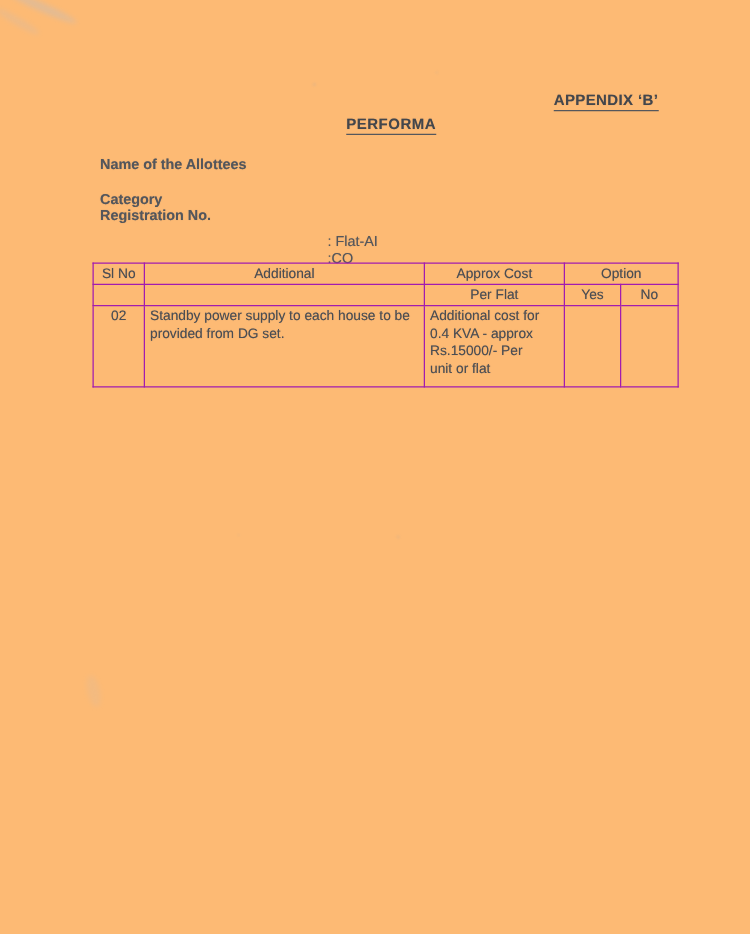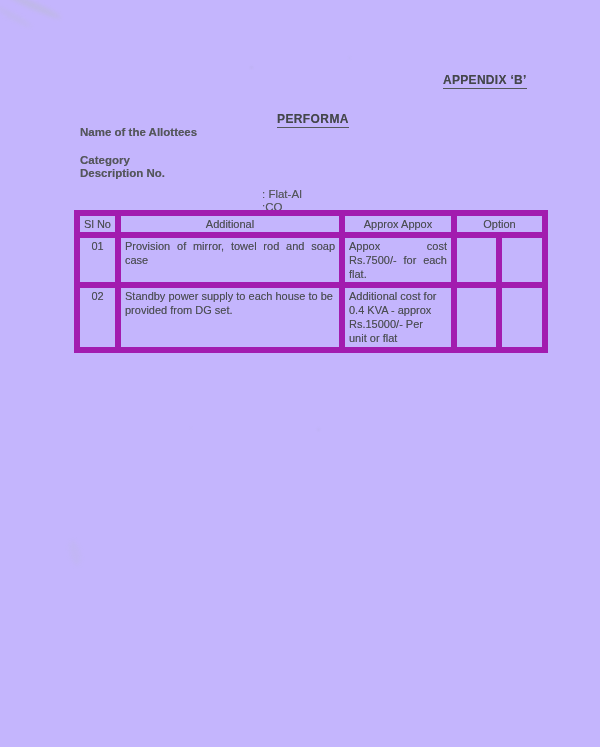--- a/index.html
+++ b/index.html
@@ -4,21 +4,21 @@
 <style>
   html, body {
     margin: 0;
     padding: 0;
     background: #e9e9e9;
   }
   .page {
     position: relative;
     width: 600px;
     height: 747px;
-    background: #c4b5fd;
+    background: #fdba74;
     overflow: hidden;
     font-family: "Liberation Sans", "DejaVu Sans", sans-serif;
     color: #4b4d52;
     text-shadow: 0 0 0.6px rgba(86, 88, 94, 0.55);
   }
 
   
   .smudge {
     position: absolute;
     background: #b9bdc6;
@@ -50,21 +50,20 @@
   .doc-title {
     position: absolute;
     left: 277px;
     top: 92px;
     font-size: 12px;
     font-weight: bold;
     letter-spacing: 0.4px;
     color: #44464b;
     border-bottom: 1px solid #55575c;
     padding-bottom: 1px;
-    margin-top: 20px;
   }
 
   
   .field-label {
     position: absolute;
     left: 80px;
     font-size: 11.5px;
     color: #54565b;
     font-weight: bold;
   }
@@ -82,21 +81,21 @@
   
   table.perf {
     position: absolute;
     left: 74px;
     top: 210px;
     width: 468px;
     border-collapse: collapse;
     table-layout: fixed;
   }
   table.perf td, table.perf th {
-    border: 6px solid #a21caf;
+    border: 1px solid #a21caf;
     font-size: 11px;
     font-weight: normal;
     color: #4b4d52;
     padding: 1px 4px;
     line-height: 14px;
     overflow: hidden;
   }
   table.perf th { text-align: center; vertical-align: middle; padding: 1px 2px; }
   table.perf td { vertical-align: top; }
   .row-h1 { height: 14px; }
@@ -122,47 +121,44 @@
   <div class="speck speck-2"></div>
   <div class="speck speck-3"></div>
   <div class="speck speck-4"></div>
 
   <div class="appendix">APPENDIX ‘B’</div>
   <div class="doc-title">PERFORMA</div>
 
   <div class="field-label y-name">Name of the Allottees</div>
   <div class="field-label y-cat">Category</div>
   <div class="field-value y-cat">: Flat-AI</div>
-  <div class="field-label y-reg">Description No.</div>
+  <div class="field-label y-reg">Registration No.</div>
   <div class="field-value y-reg">:CO</div>
 
   <table class="perf">
     <colgroup>
       <col style="width:41px">
       <col style="width:224px">
       <col style="width:112px">
       <col style="width:45px">
       <col style="width:46px">
     </colgroup>
     <tbody>
       <tr class="row-h1">
         <th>Sl No</th>
         <th>Additional</th>
-        <th>Approx Appox</th>
+        <th>Approx Cost</th>
         <th colspan="2">Option</th>
       </tr>
-      <tr class="row-d1">
-        <td class="cell-center">01</td>
-        <td class="cell-desc cell-multi cell-justify">Provision of mirror, towel rod and soap
-case</td>
-        <td class="cell-cost cell-multi cell-justify">Appox cost
-Rs.7500/- for each
-flat.</td>
-        <td></td>
-        <td></td>
+      <tr class="row-h2">
+        <th></th>
+        <th></th>
+        <th>Per Flat</th>
+        <th>Yes</th>
+        <th>No</th>
       </tr>
       <tr class="row-d2">
         <td class="cell-center">02</td>
         <td class="cell-desc cell-multi">Standby power supply to each house to be
 provided from DG set.</td>
         <td class="cell-cost cell-multi">Additional cost for
 0.4 KVA - approx
 Rs.15000/- Per
 unit or flat</td>
         <td></td>

